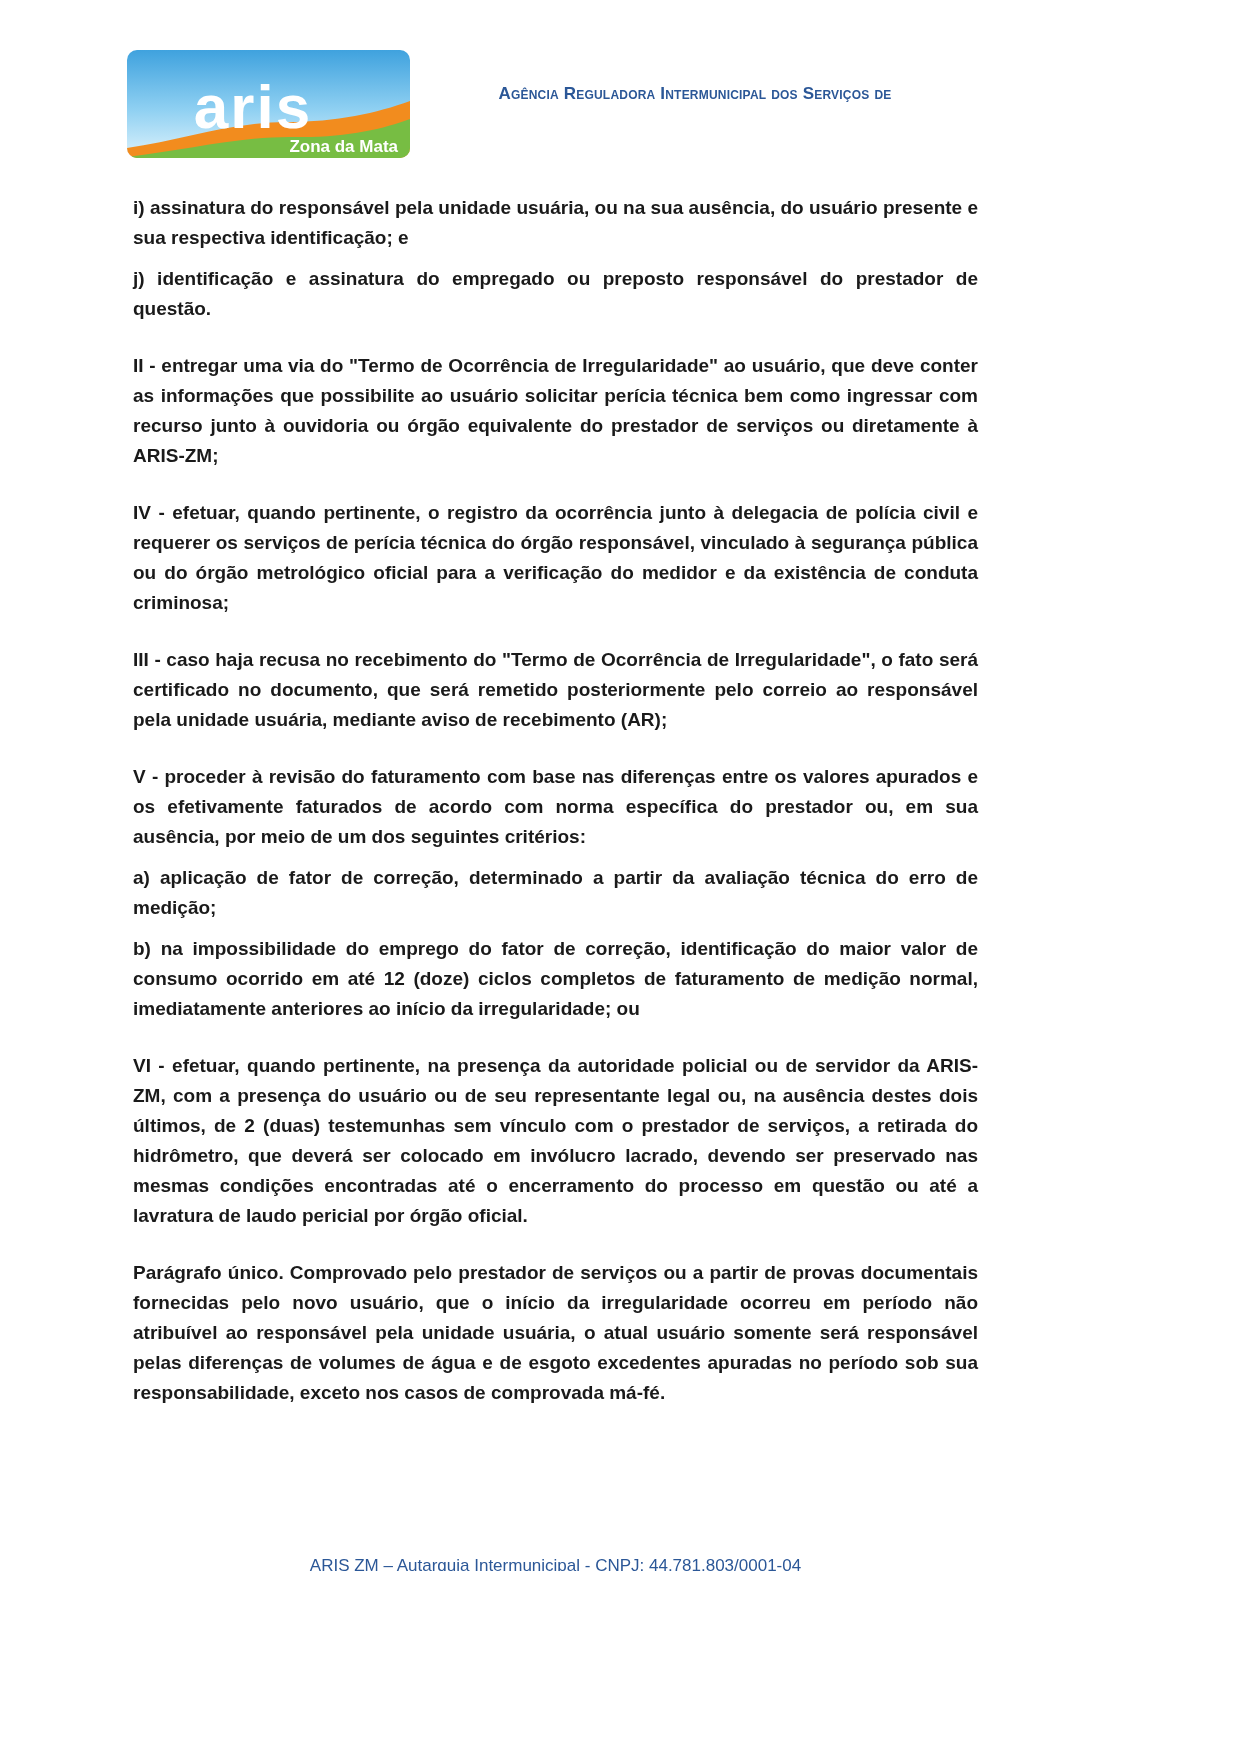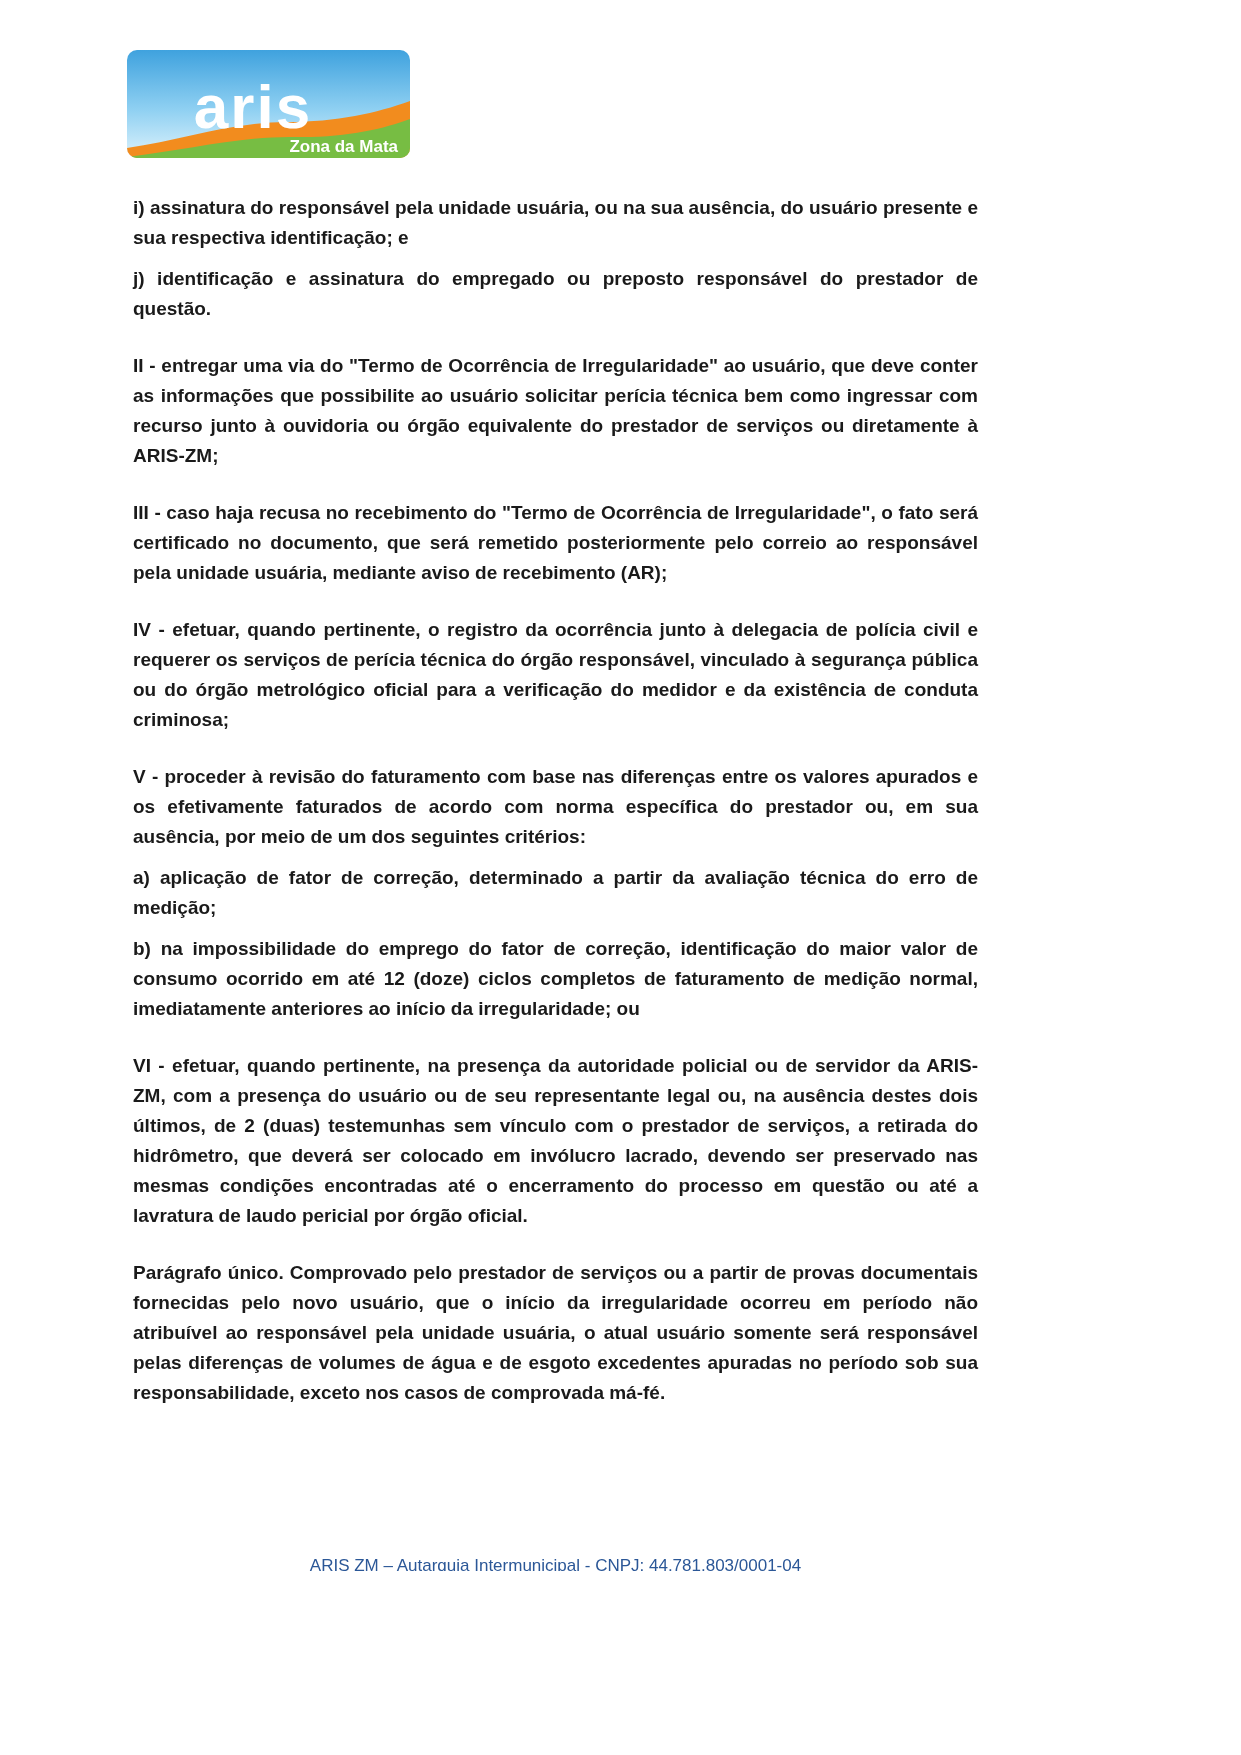--- a/index.html
+++ b/index.html
@@ -101,30 +101,31 @@
         <g clip-path="url(#logoClip)">
           <rect width="283" height="108" fill="url(#skyGrad)"></rect>
           <path d="M0,98 C55,90 105,72 160,72 C210,72 250,63 283,51 L283,108 L0,108 Z" style="fill:var(--logo-orange)"></path>
           <path d="M0,107 C60,100 115,86 168,87 C218,88 256,79 283,69 L283,108 L0,108 Z" style="fill:var(--logo-green)"></path>
           <text class="logo-brand" x="126" y="78" text-anchor="middle">aris</text>
           <text class="logo-tagline" x="271" y="102" text-anchor="end">Zona da Mata</text>
         </g>
       </svg>
     </div>
     <div class="org-title">
+      <div>Agência Reguladora Intermunicipal dos Serviços de</div>
     </div>
   </header>
 
   <main class="content">
 
   <div class="para">i) assinatura do responsável pela unidade usuária, ou na sua ausência, do usuário presente e sua respectiva identificação; e</div>
       <div class="para">j) identificação e assinatura do empregado ou preposto responsável do prestador de questão.</div>
       <div class="para gap-large">II - entregar uma via do "Termo de Ocorrência de Irregularidade" ao usuário, que deve conter as informações que possibilite ao usuário solicitar perícia técnica bem como ingressar com recurso junto à ouvidoria ou órgão equivalente do prestador de serviços ou diretamente à ARIS-ZM;</div>
+      <div class="para gap-large">IV - efetuar, quando pertinente, o registro da ocorrência junto à delegacia de polícia civil e requerer os serviços de perícia técnica do órgão responsável, vinculado à segurança pública ou do órgão metrológico oficial para a verificação do medidor e da existência de conduta criminosa;</div>
       <div class="para gap-large">III - caso haja recusa no recebimento do "Termo de Ocorrência de Irregularidade", o fato será certificado no documento, que será remetido posteriormente pelo correio ao responsável pela unidade usuária, mediante aviso de recebimento (AR);</div>
-      <div class="para gap-large">IV - efetuar, quando pertinente, o registro da ocorrência junto à delegacia de polícia civil e requerer os serviços de perícia técnica do órgão responsável, vinculado à segurança pública ou do órgão metrológico oficial para a verificação do medidor e da existência de conduta criminosa;</div>
       <div class="para gap-large">V - proceder à revisão do faturamento com base nas diferenças entre os valores apurados e os efetivamente faturados de acordo com norma específica do prestador ou, em sua ausência, por meio de um dos seguintes critérios:</div>
       <div class="para">a) aplicação de fator de correção, determinado a partir da avaliação técnica do erro de medição;</div>
       <div class="para">b) na impossibilidade do emprego do fator de correção, identificação do maior valor de consumo ocorrido em até 12 (doze) ciclos completos de faturamento de medição normal, imediatamente anteriores ao início da irregularidade; ou</div>
       <div class="para gap-large">VI - efetuar, quando pertinente, na presença da autoridade policial ou de servidor da ARIS-ZM, com a presença do usuário ou de seu representante legal ou, na ausência destes dois últimos, de 2 (duas) testemunhas sem vínculo com o prestador de serviços, a retirada do hidrômetro, que deverá ser colocado em invólucro lacrado, devendo ser preservado nas mesmas condições encontradas até o encerramento do processo em questão ou até a lavratura de laudo pericial por órgão oficial.</div>
       <div class="para gap-large">Parágrafo único. Comprovado pelo prestador de serviços ou a partir de provas documentais fornecidas pelo novo usuário, que o início da irregularidade ocorreu em período não atribuível ao responsável pela unidade usuária, o atual usuário somente será responsável pelas diferenças de volumes de água e de esgoto excedentes apuradas no período sob sua responsabilidade, exceto nos casos de comprovada má-fé.</div>
     </main>
 
   <footer class="footer">
     <div class="f-line">ARIS ZM – Autarquia Intermunicipal - CNPJ: 44.781.803/0001-04</div>
     <div class="f-line">Rua José dos Santos, 275, Viçosa-MG – (31) 3891-5636</div>

